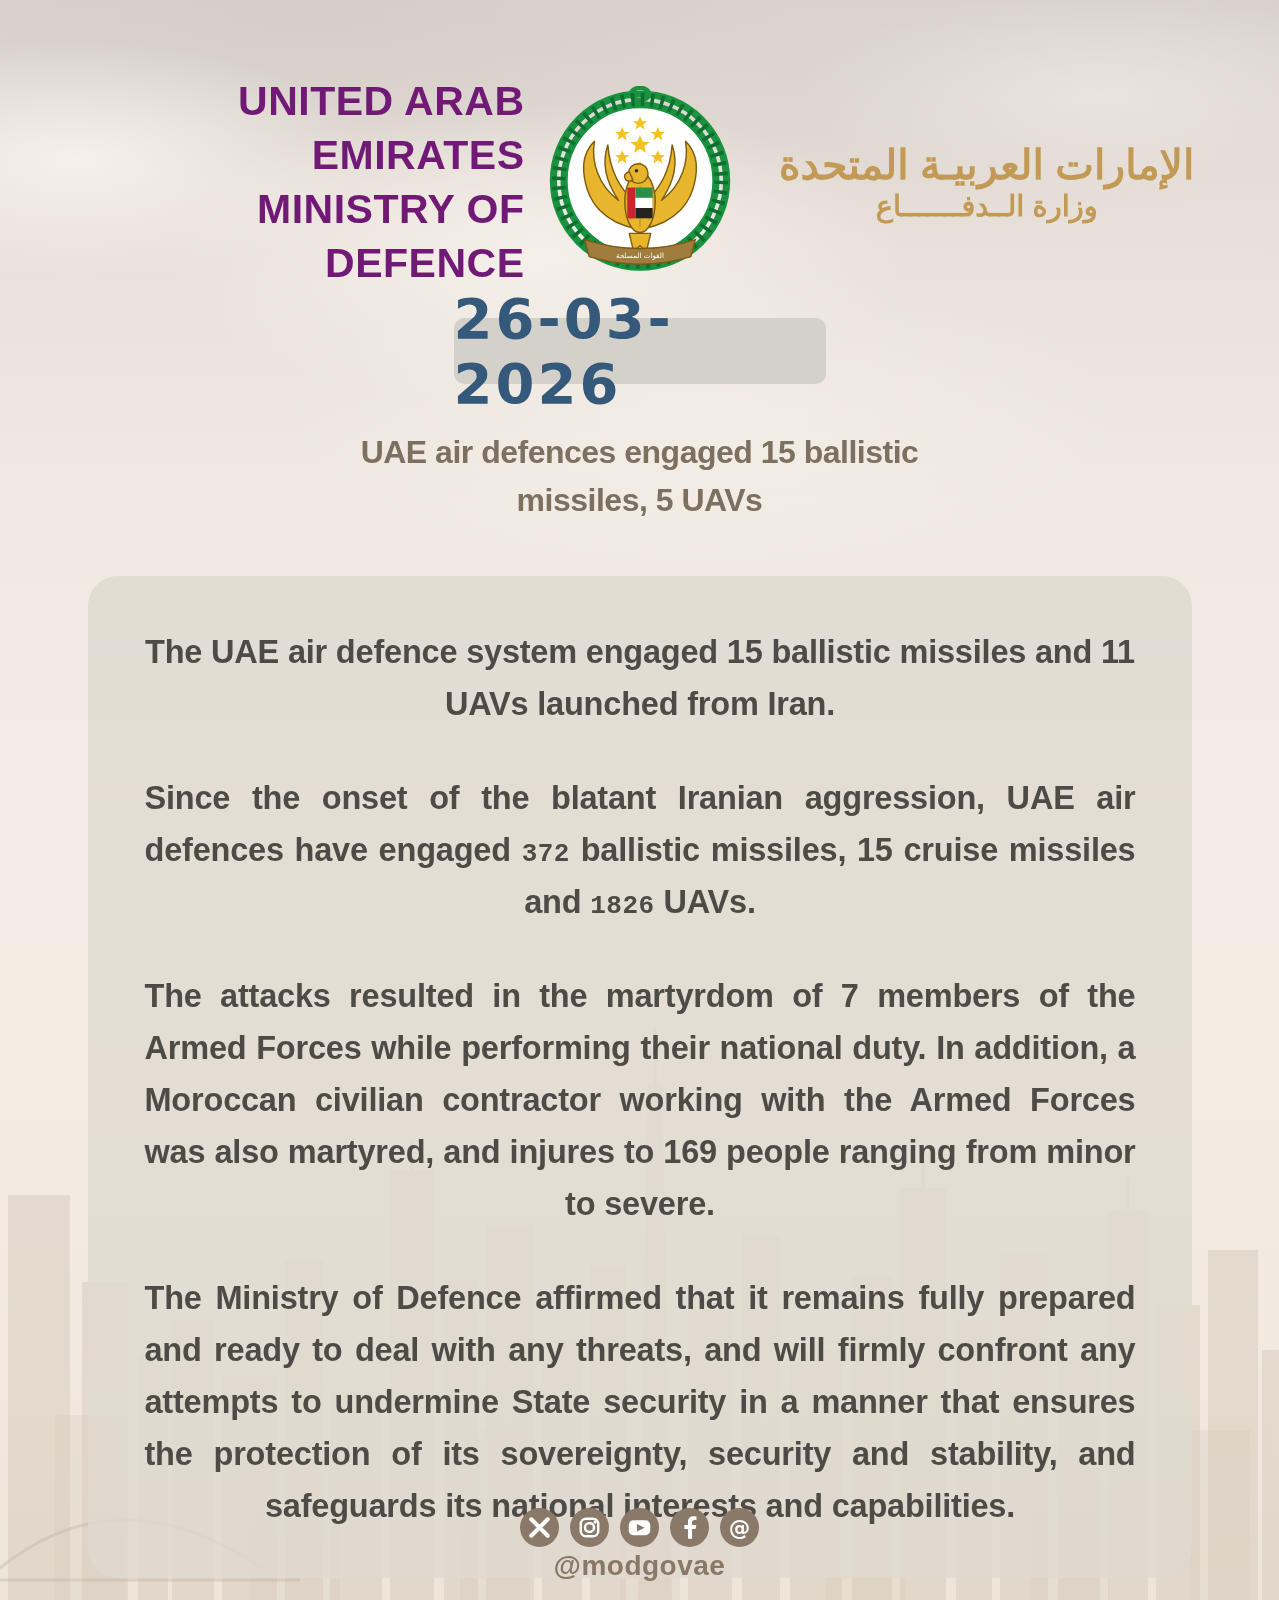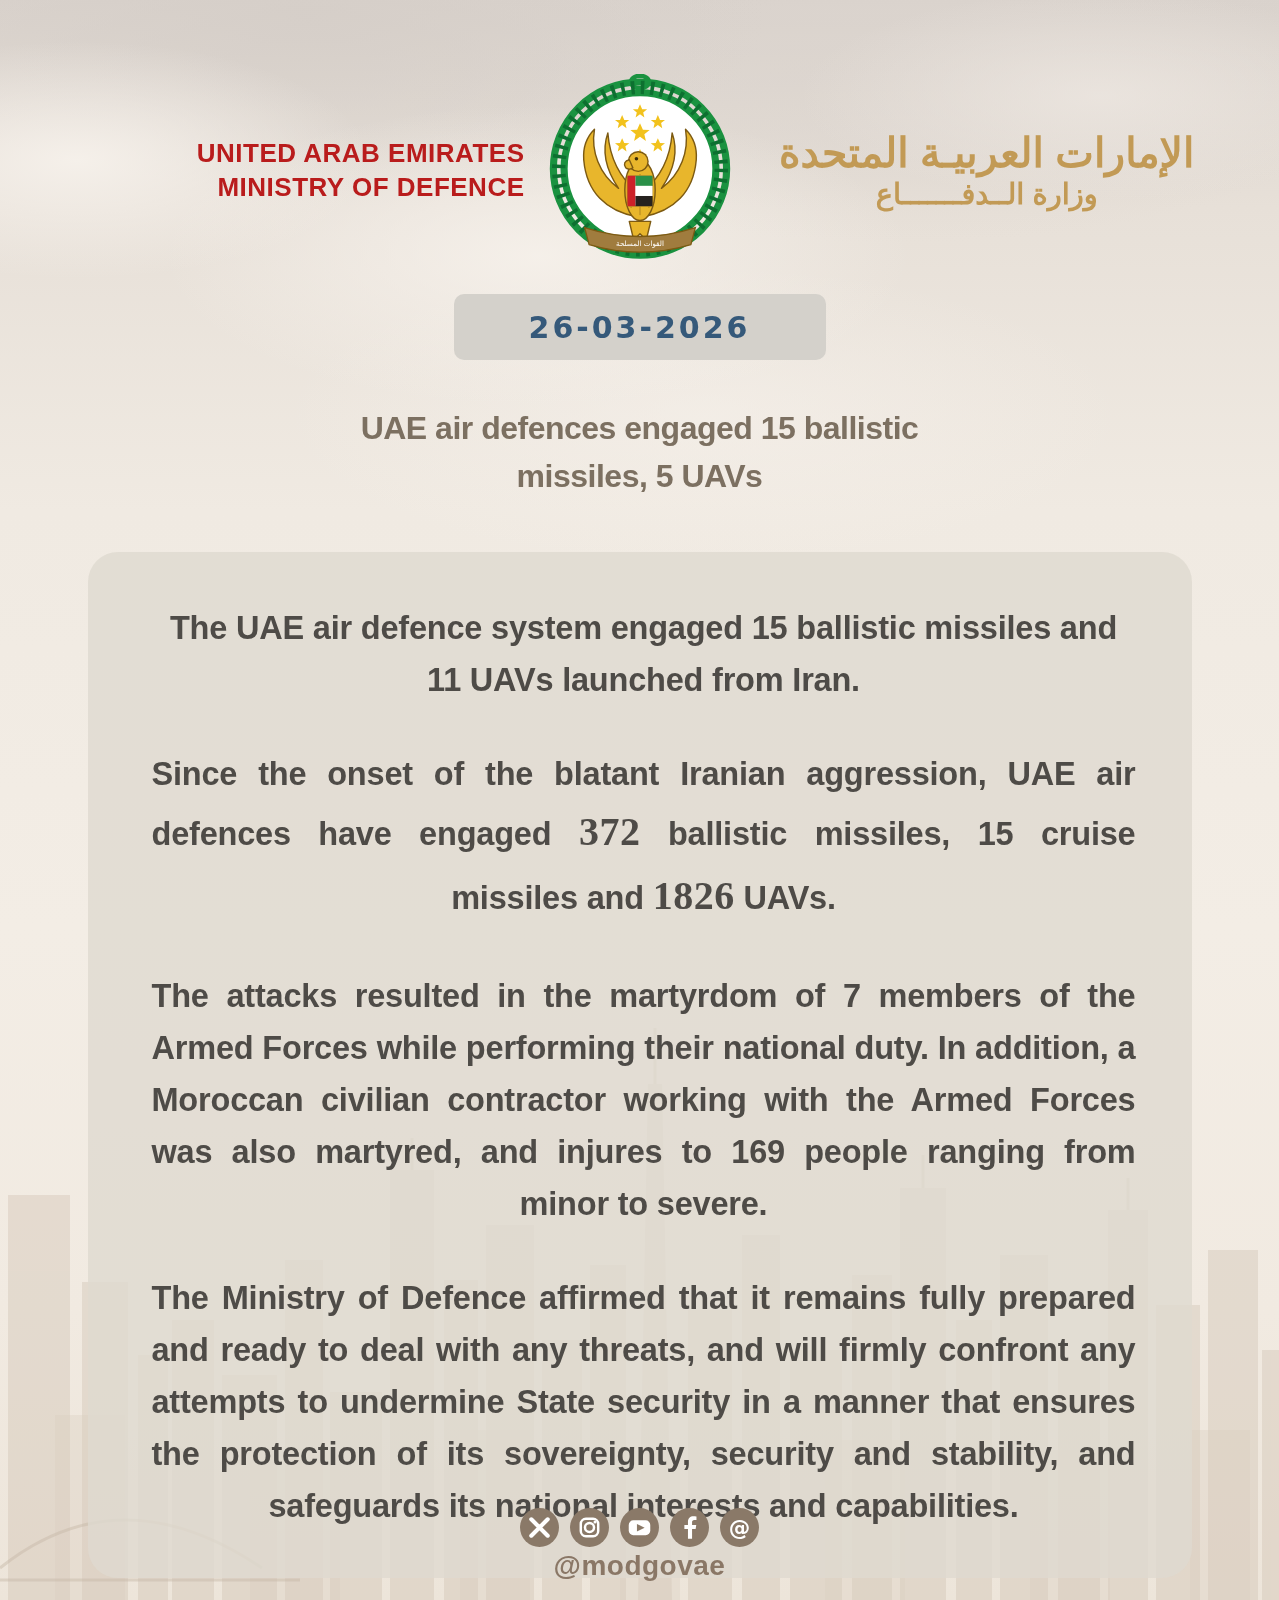--- a/index.html
+++ b/index.html
@@ -21,51 +21,51 @@
       linear-gradient(180deg,#d9d2cc 0%,#e7e0d8 13%,#f0eae2 32%,#f3ede5 58%,#f1eae1 82%,#ede5da 100%);
   }
   .skyline{position:absolute;left:0;bottom:0;z-index:0;}
   
   .page{position:relative;z-index:1;width:100%;height:100%;}
   
   .header{
     display:grid;grid-template-columns:1fr auto 1fr;align-items:center;
     padding:74px 60px 0 60px;column-gap:22px;
   }
-  .org-en{ text-align:right;color:#b91c1c;font-weight:bold;font-size:26px;line-height:1.32;letter-spacing:.5px;}
+  .org-en{ text-align:right;color:#701a75;font-weight:bold;font-size:41px;line-height:1.32;letter-spacing:.5px;}
   .org-ar{ text-align:center; color:#c29a55;font-weight:bold;font-size:41px;line-height:1.18;direction:rtl;}
   .org-ar .ar2{font-size:29px;}
   .emblem{width:186px;height:192px;display:block;}
   
   .date-badge{
     width:372px;height:66px;margin:28px auto 0 auto;
     background:#d4d1cb;border-radius:10px;
     display:flex;align-items:center;justify-content:center;
-    color:#35597a;font-size:30px;font-weight:bold;letter-spacing:3px;
+    color:#35597a;font-size:56px;font-weight:bold;letter-spacing:3px;
     font-family:"DejaVu Sans",sans-serif;
   }
   
   .title{
     margin:44px auto 0 auto;width:1060px;text-align:center;
     color:#7c7061;font-weight:bold;font-size:32px;line-height:1.5;letter-spacing:-.5px;
   }
   
   .card{
     width:1104px;min-height:892px;margin:52px auto 0 auto;box-sizing:border-box;
     background:rgba(222,217,208,.80);border-radius:30px;
     padding:50px 56px 46px 56px;
   }
   .card p{
-    margin:0 0 42px 8px;color:#4e4b47;font-weight:bold;
+    margin:0 0 42px 1px;color:#4e4b47;font-weight:bold;
     font-size:32.5px;line-height:1.6;letter-spacing:-.2px;
     text-align:justify;text-align-last:center;-moz-text-align-last:center;
   }
   .card p.centered{text-align:center;}
   .card p:last-child{margin-bottom:0;}
-  .bignum{font-family:Liberation Serif, serif;font-size:40px;letter-spacing:.5px;}
+  .bignum{font-family:Liberation Mono, monospace;font-size:26px;letter-spacing:.5px;}
   
   .footer{position:absolute;left:0;right:0;bottom:18px;text-align:center;}
   .social-row{display:flex;justify-content:center;gap:9px;}
   .social-row svg{width:41px;height:41px;display:block;cursor:pointer;}
   .handle{margin-top:2px;color:#8a7766;font-weight:bold;font-size:28px;letter-spacing:.5px;}
 </style>
 </head>
 <body>
 
 <div class="bg-clouds"></div>

